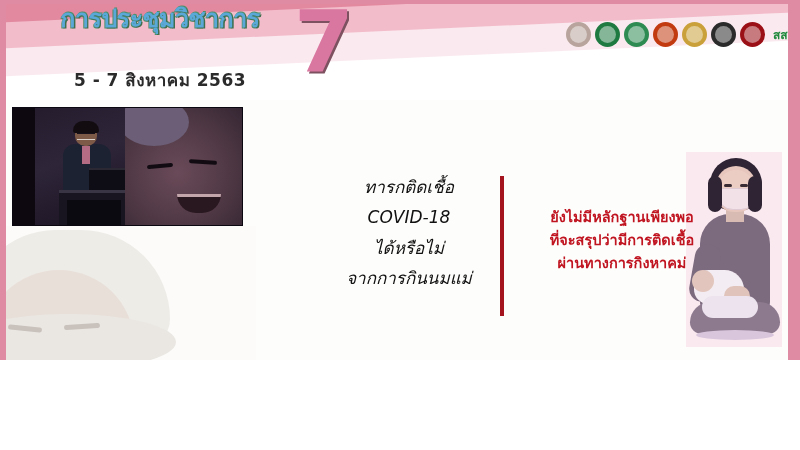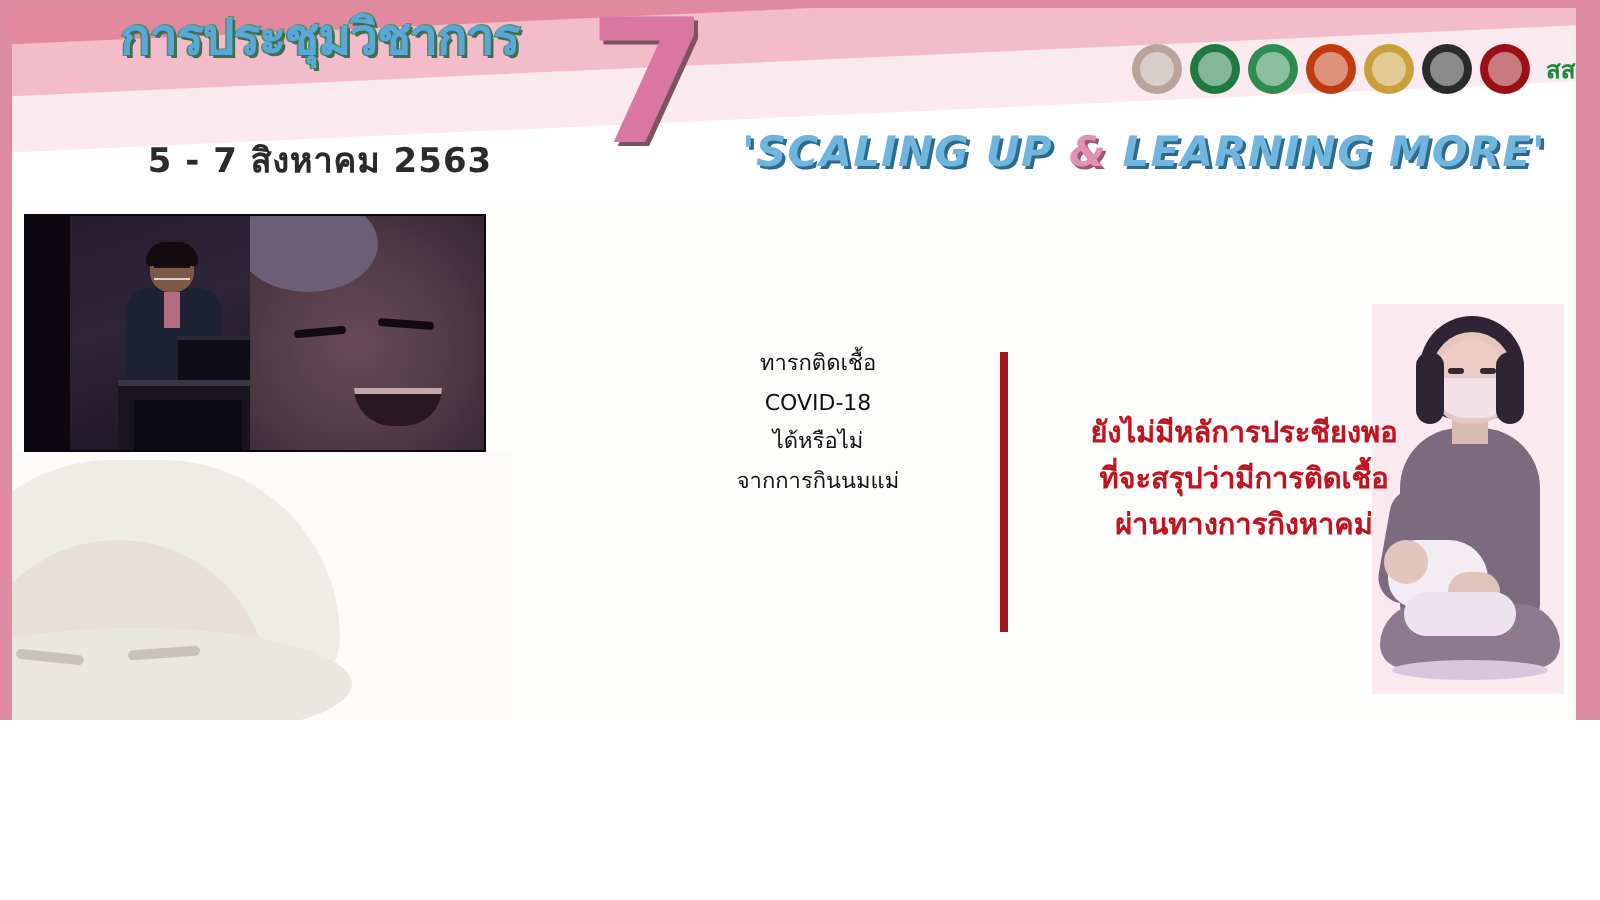--- a/index.html
+++ b/index.html
@@ -307,23 +307,24 @@
     transform-origin: left bottom;
   }
 
   
   .question {
     position: absolute;
     left: 318px; top: 168px;
     width: 170px;
     text-align: center;
     color: #111111;
-    font-size: 11px;
+    font-size: 17px;
     line-height: 1.78;
     font-family: "DejaVu Sans", "Liberation Sans", sans-serif;
+    font-style: italic;
   }
   .question span { display: block; white-space: nowrap; }
 
   .divider {
     position: absolute;
     left: 494px; top: 172px;
     width: 4px; height: 140px;
     background: #a3141f;
   }
 
@@ -435,21 +436,20 @@
         <div class="band-pale"></div>
 
         <div class="conf-title">
           <span class="l1">การประชุมวิชาการ</span>
         </div>
 
         <div class="edition-num">7</div>
 
         <div class="conf-date">5 - 7 สิงหาคม 2563</div>
 
-        <div class="tagline"><span>'SCALING UP </span><span class="amp">&amp;</span><span> LEARNING MORE'</span></div>
 
         <div class="logo-row">
           <div class="logo l1"></div>
           <div class="logo l2"></div>
           <div class="logo l3"></div>
           <div class="logo l4"></div>
           <div class="logo l5"></div>
           <div class="logo l6"></div>
           <div class="logo l7"></div>
           <div class="logo l8">สสส</div>
@@ -510,21 +510,21 @@
         <div class="il-lap"></div>
         <div class="il-arm"></div>
         <div class="il-baby"></div>
         <div class="il-baby-head"></div>
         <div class="il-hand"></div>
         <div class="il-lap-cloth"></div>
         <div class="il-shadow"></div>
       </div>
 
       <div class="answer">
-        <span>ยังไม่มีหลัการประชียงพอ</span>
+        <span>ยังไม่มีหลักฐานเพียงพอ</span>
         <span>ที่จะสรุปว่ามีการติดเชื้อ</span>
         <span>ผ่านทางการกิงหาคม่</span>
       </div>
 
       <div class="bottom-wedge2"></div>
       <div class="bottom-wedge"></div>
 
       <div class="page-num">6</div>
 
     </div>

